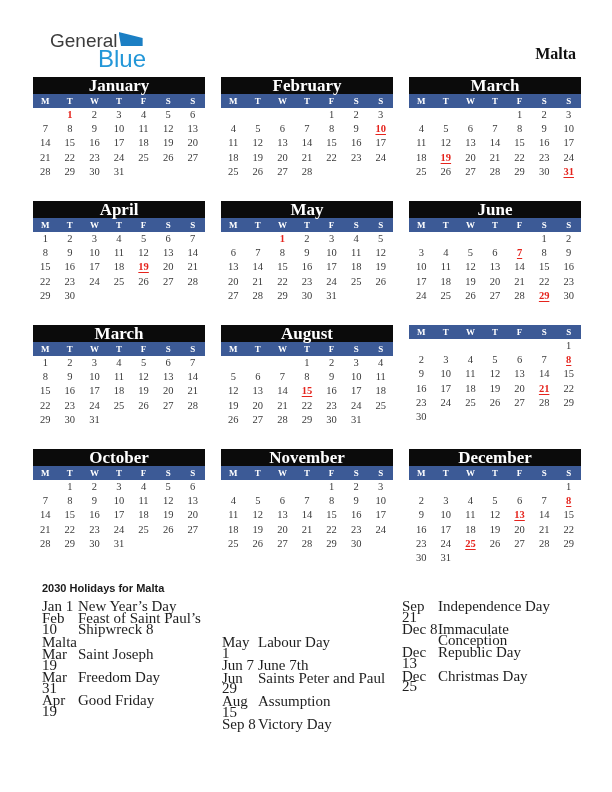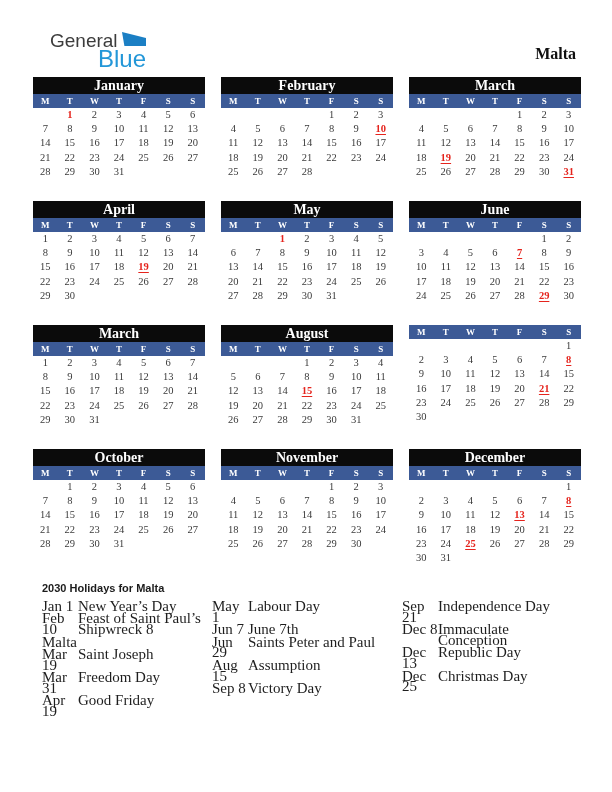--- a/index.html
+++ b/index.html
@@ -7,35 +7,35 @@
   :root{
     --red:#E5241D;
     --blue:#3C5A96;
     --black:#0B0B0B;
     --daytext:#3A3A3A;
   }
   .page{position:absolute;inset:0;overflow:hidden;}
 
   
   .logo{position:absolute;left:50px;top:31px;width:96px;font-family:"Liberation Sans",sans-serif;line-height:1;}
-  .logo-top{white-space:nowrap;display:flex;align-items:flex-start;justify-content:space-between;}
+  .logo-top{white-space:nowrap;display:flex;align-items:flex-start;}
   .logo-general{font-size:19px;color:#3C3C3C;letter-spacing:0;}
   .logo-triangle{display:inline-block;width:24px;height:14px;margin-left:1px;margin-top:1px;
     background:#1B7FC4;clip-path:polygon(0 0,100% 42%,100% 100%,10% 100%);}
   .logo-blue{font-size:24px;color:#2397D8;margin-top:-3px;text-align:right;}
   .year-title{position:absolute;top:34px;left:0;right:0;text-align:center;
     font-size:30px;font-weight:bold;color:#101010;}
   .country{position:absolute;top:45px;right:36px;font-size:16px;font-weight:bold;color:#101010;}
 
   
   .calendar-grid{position:absolute;left:33px;top:77px;width:548px;display:grid;
     grid-template-columns:repeat(3,172px);column-gap:16px;grid-auto-rows:116px;row-gap:8px;}
   .month-block{width:172px;}
   .month-header{height:17px;line-height:17px;background:var(--black);color:#ffffff;
-    text-align:center;font-weight:bold;font-size:14px;}
+    text-align:center;font-weight:bold;font-size:17px;}
   .dow-row{display:grid;grid-template-columns:repeat(7,1fr);height:14px;line-height:14px;
     background:var(--blue);color:#ffffff;font-size:9px;font-weight:bold;text-align:center;}
   .days-grid{display:grid;grid-template-columns:repeat(7,1fr);grid-auto-rows:14.2px;
     text-align:center;font-size:10.5px;color:var(--daytext);}
   .day-cell{line-height:14.2px;}
   .day-cell.red{color:var(--red);font-weight:bold;}
   .day-cell.und{text-decoration:underline;text-underline-offset:1.5px;}
 
   
   .holidays-title{position:absolute;left:42px;top:582px;font-family:"Liberation Sans",sans-serif;
@@ -683,21 +683,21 @@
         </div>
         <div class="h-row">
           <div class="h-date">Mar 31</div>
           <div class="h-name">Freedom Day</div>
         </div>
         <div class="h-row">
           <div class="h-date">Apr 19</div>
           <div class="h-name">Good Friday</div>
         </div>
       </div>
-    <div class="h-col" style="left:212px;width:178px;">
+    <div class="h-col" style="left:222px;width:178px;margin-top:36px;">
         <div class="h-row">
           <div class="h-date">May 1</div>
           <div class="h-name">Labour Day</div>
         </div>
         <div class="h-row">
           <div class="h-date">Jun 7</div>
           <div class="h-name">June 7th</div>
         </div>
         <div class="h-row">
           <div class="h-date">Jun 29</div>

